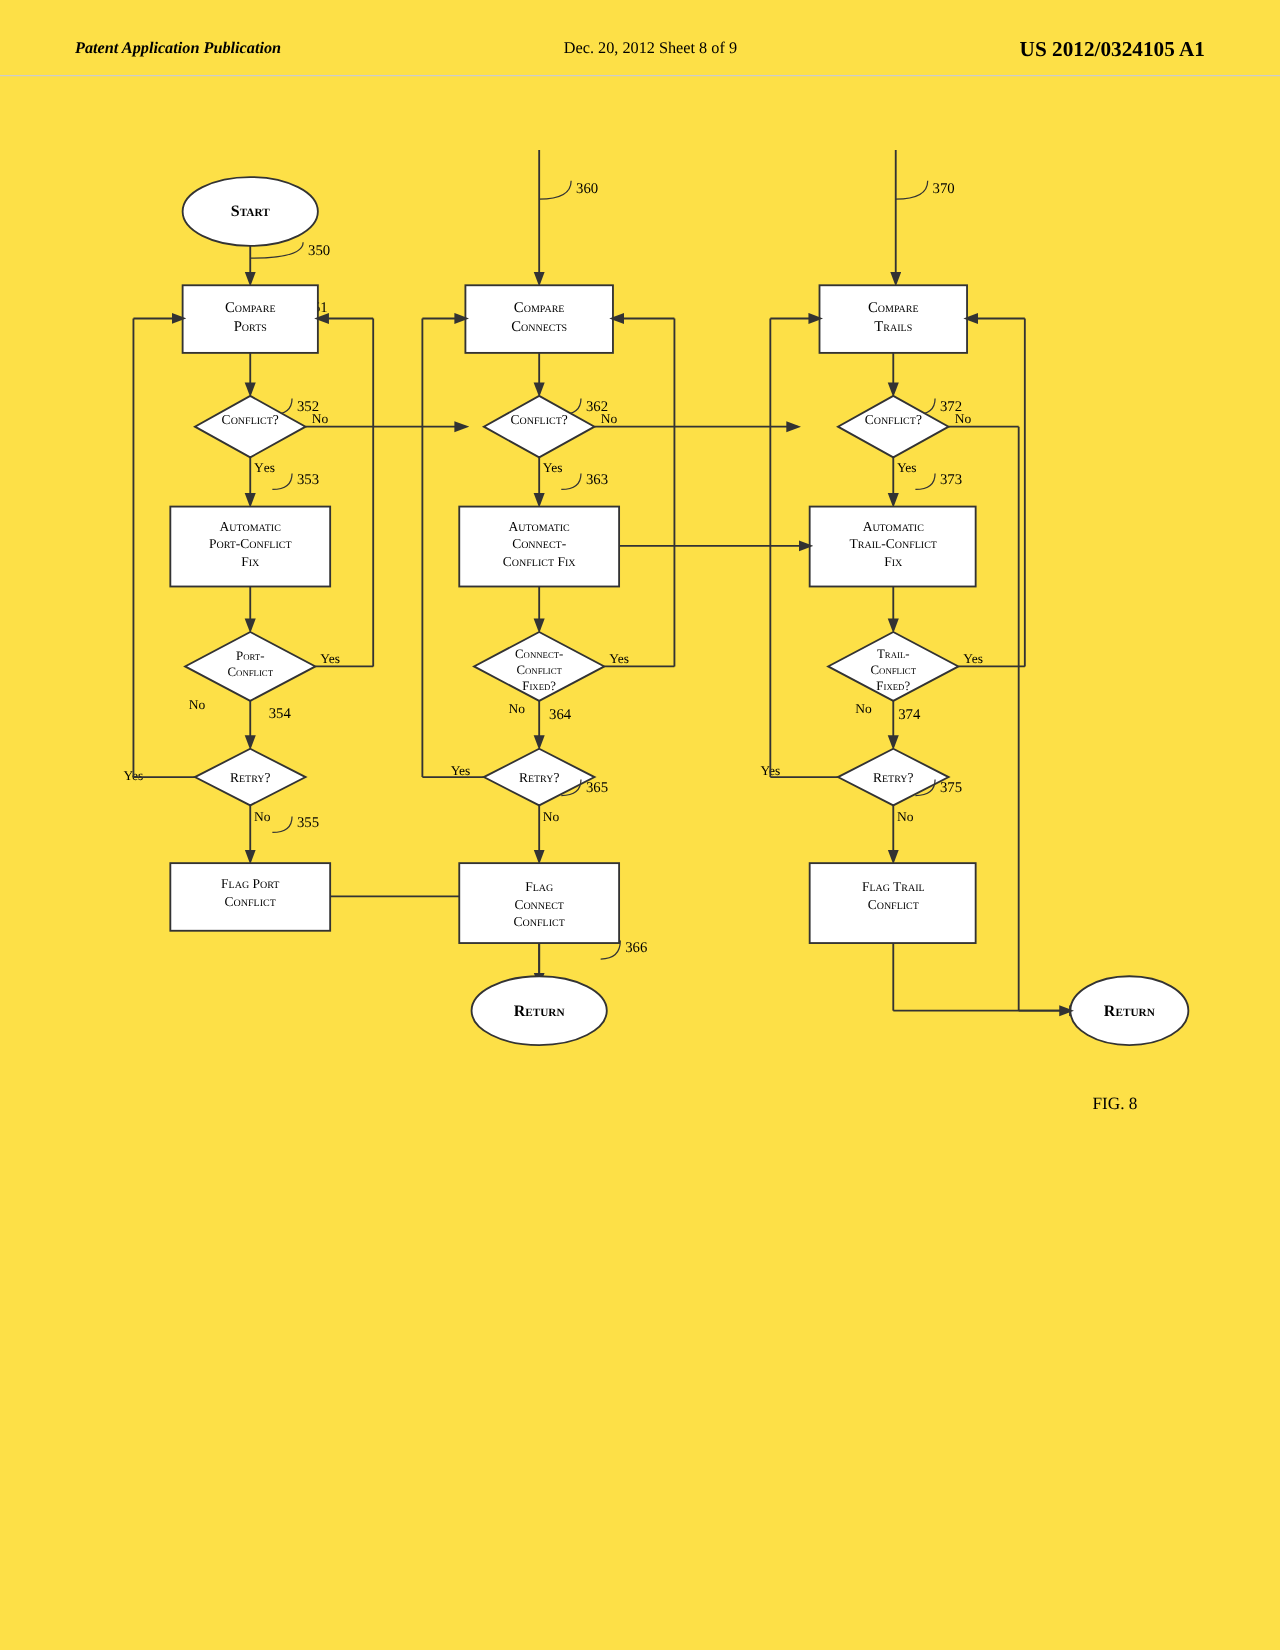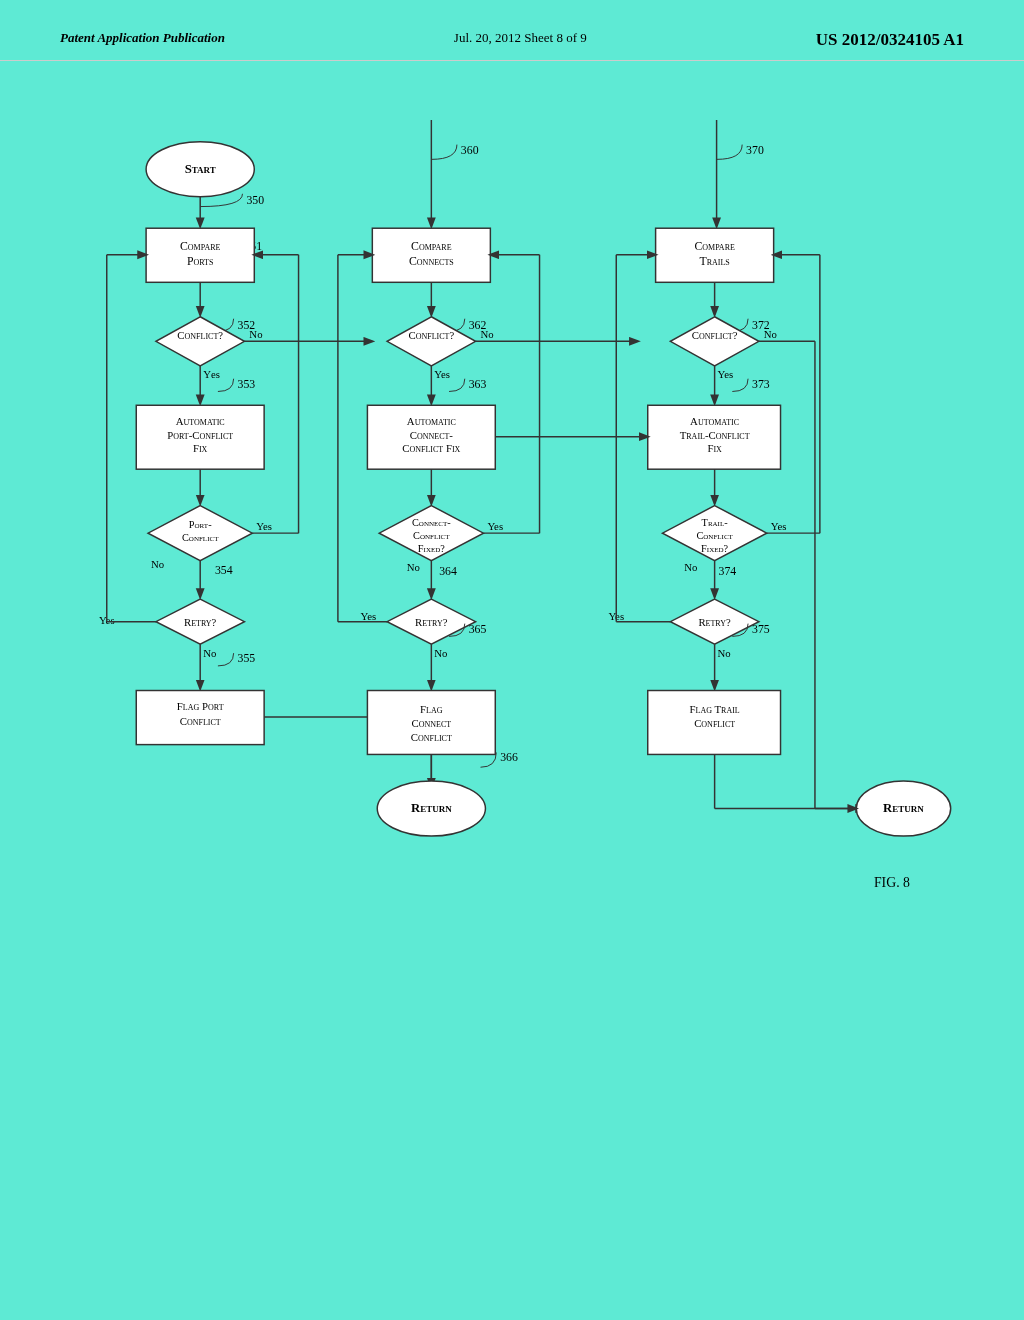--- a/index.html
+++ b/index.html
@@ -6,21 +6,21 @@
     body {
       background: #f5f5f0;
       font-family: 'Times New Roman', Times, serif;
       width: 1024px;
       min-height: 1320px;
       position: relative;
       overflow-x: hidden;
     }
 
     .page {
-      background: #5eead4;
+      background: #fde047;
       width: 1024px;
       min-height: 1320px;
       position: relative;
       padding: 0;
     }
 
     
     .header {
       display: flex;
       justify-content: space-between;
@@ -57,21 +57,21 @@
       height: 100%;
     }
   </style>
 </head>
 <body>
 
 <div class="page">
 
   <div class="header">
     <div class="header-left">Patent Application Publication</div>
-    <div class="header-center">Jul. 20, 2012    Sheet 8 of 9</div>
+    <div class="header-center">Dec. 20, 2012    Sheet 8 of 9</div>
     <div class="header-right">US 2012/0324105 A1</div>
   </div>
 
   <div class="diagram-area">
     <svg class="flowchart" viewBox="0 0 1024 1220" xmlns="http://www.w3.org/2000/svg">
       <defs>
         <marker id="arrow" markerWidth="8" markerHeight="8" refX="6" refY="3" orient="auto">
           <path d="M0,0 L0,6 L8,3 z" fill="#333"></path>
         </marker>
       </defs>

